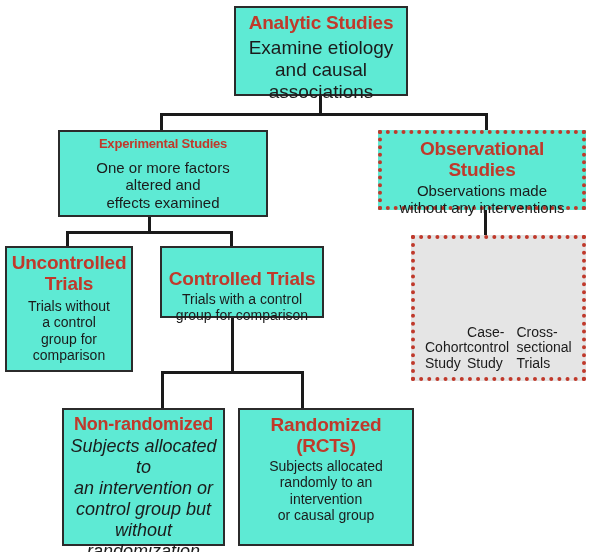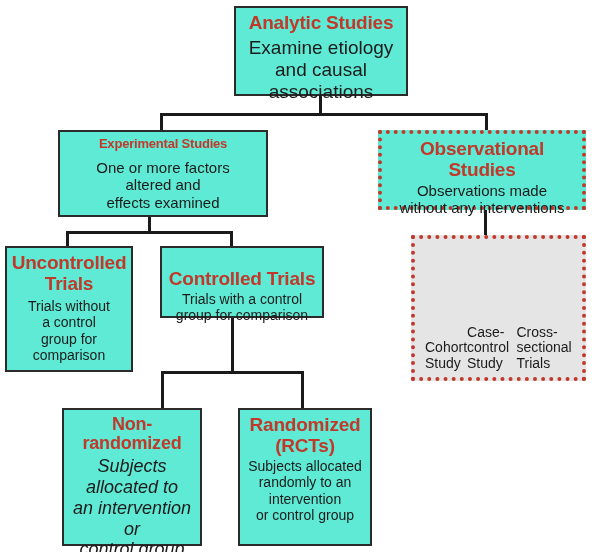--- a/index.html
+++ b/index.html
@@ -152,36 +152,36 @@
     <div class="body" style="white-space:pre-line;">Observations made
 without any interventions</div>
   </div>
 
   <div class="node solid" id="n-controlled" style="left:160px; top:246px; width:164px; height:72px;">
     <div class="title" style="white-space:pre-line;margin-top:16px;">Controlled Trials</div>
     <div class="body" style="white-space:pre-line;">Trials with a control
 group for comparison</div>
   </div>
 
-  <div class="node solid" id="n-nonrandom" style="left:62px; top:408px; width:140px; height:138px;">
+  <div class="node solid" id="n-nonrandom" style="left:62px; top:408px; width:163px; height:138px;">
     <div class="title" style="white-space:pre-line;">Non-randomized</div>
     <div class="body" style="white-space:pre-line;">Subjects allocated to
 an intervention or
 control group but
 without randomization
 method</div>
   </div>
 
-  <div class="node solid" id="n-random" style="left:238px; top:408px; width:134px; height:138px;">
+  <div class="node solid" id="n-random" style="left:238px; top:408px; width:176px; height:138px;">
     <div class="title" style="white-space:pre-line;">Randomized
 (RCTs)</div>
     <div class="body" style="white-space:pre-line;">Subjects allocated
 randomly to an
 intervention
-or control group</div>
+or causal group</div>
   </div>
 
   <div id="n-obs-list" style="left:411px; top:235px; width:175px; height:146px;">
     <div class="item">Cohort Study</div>
     <div class="item">Case-control Study</div>
     <div class="item">Cross-sectional Trials</div>
   </div>
 
 </div>
 

